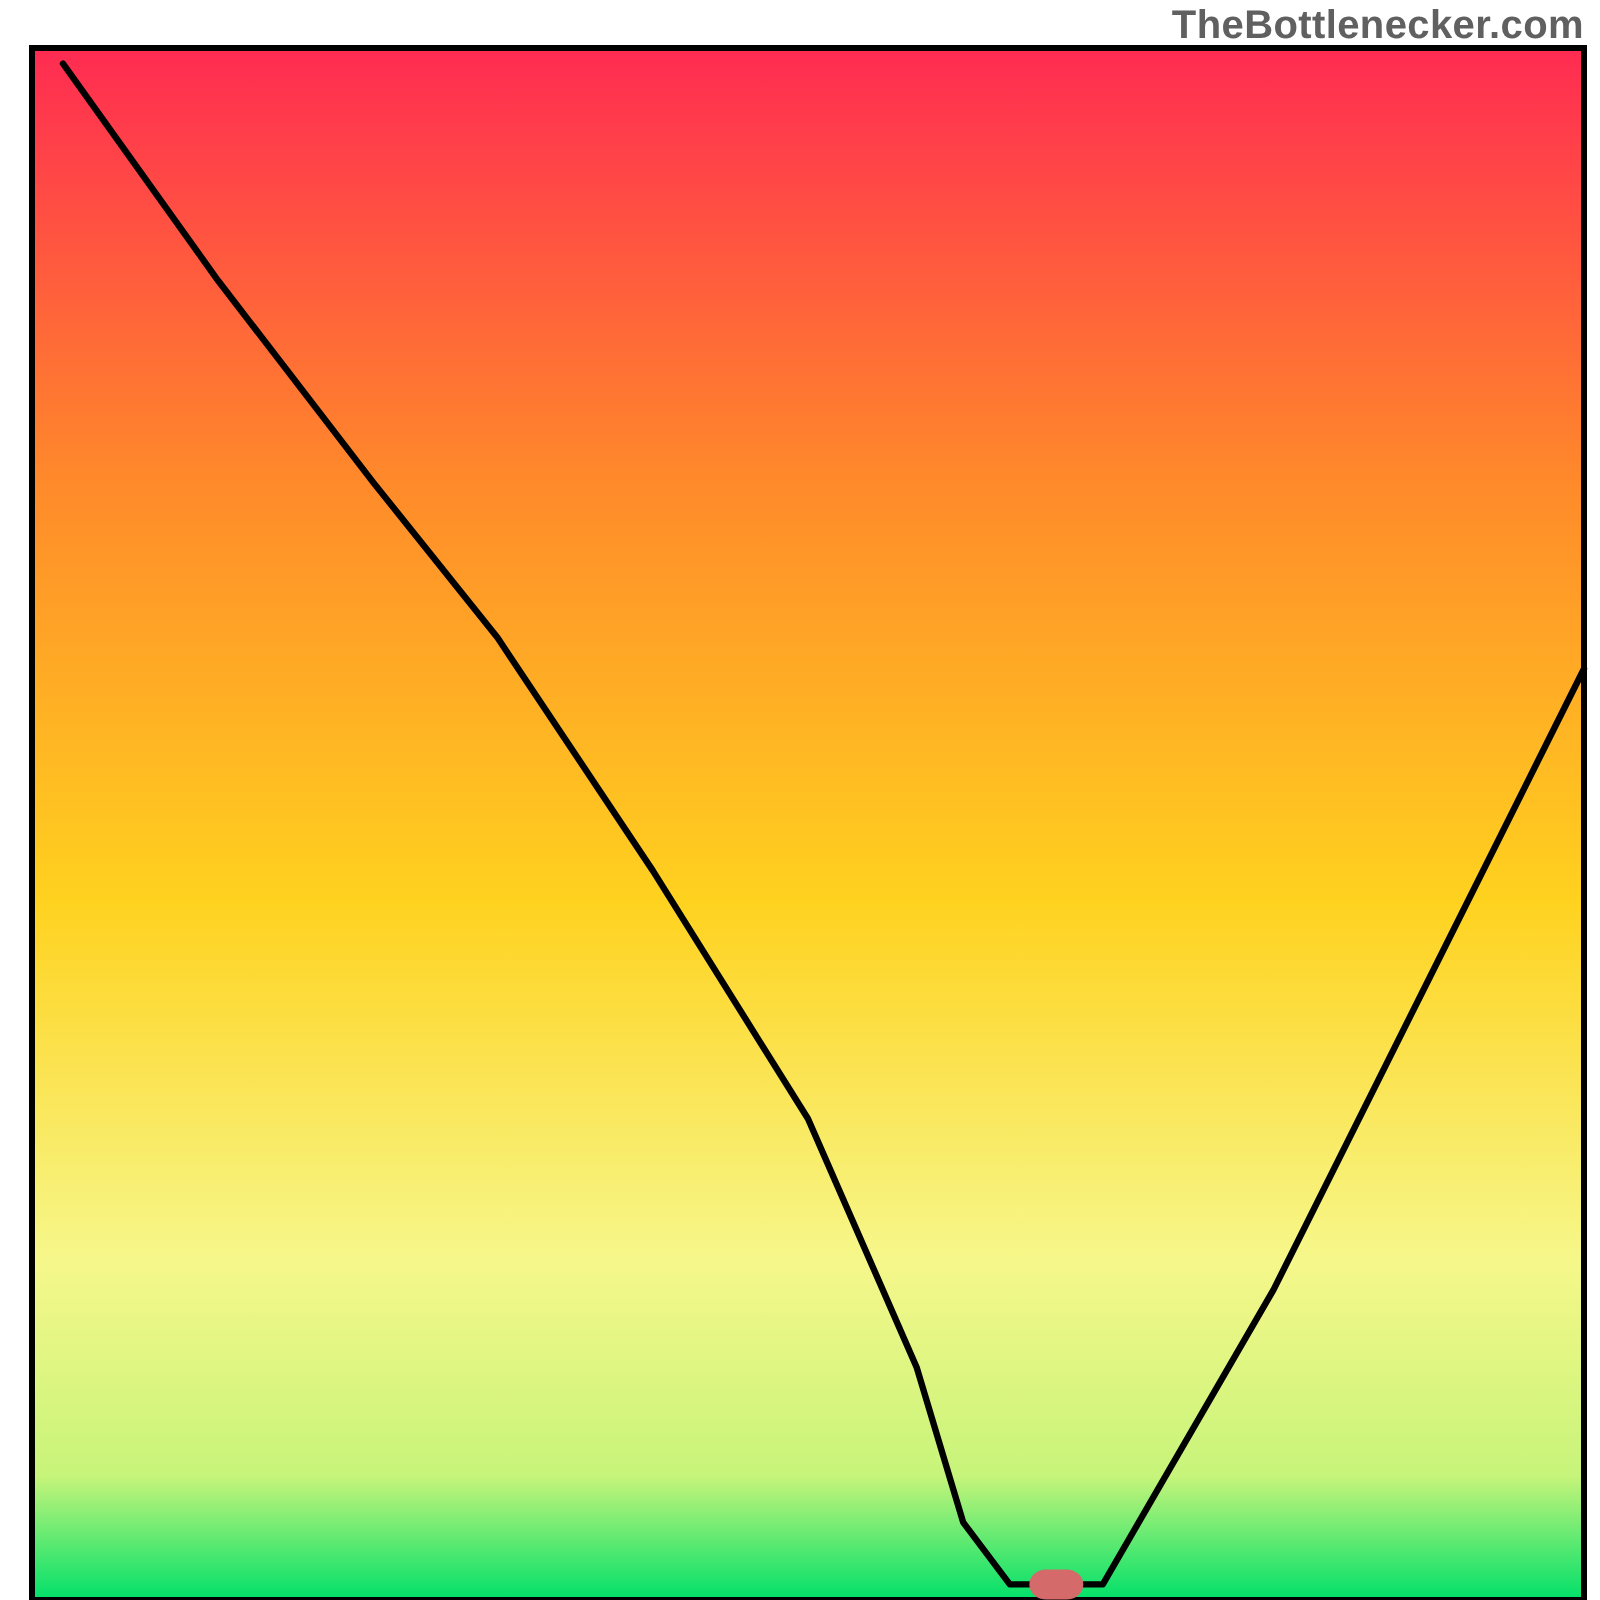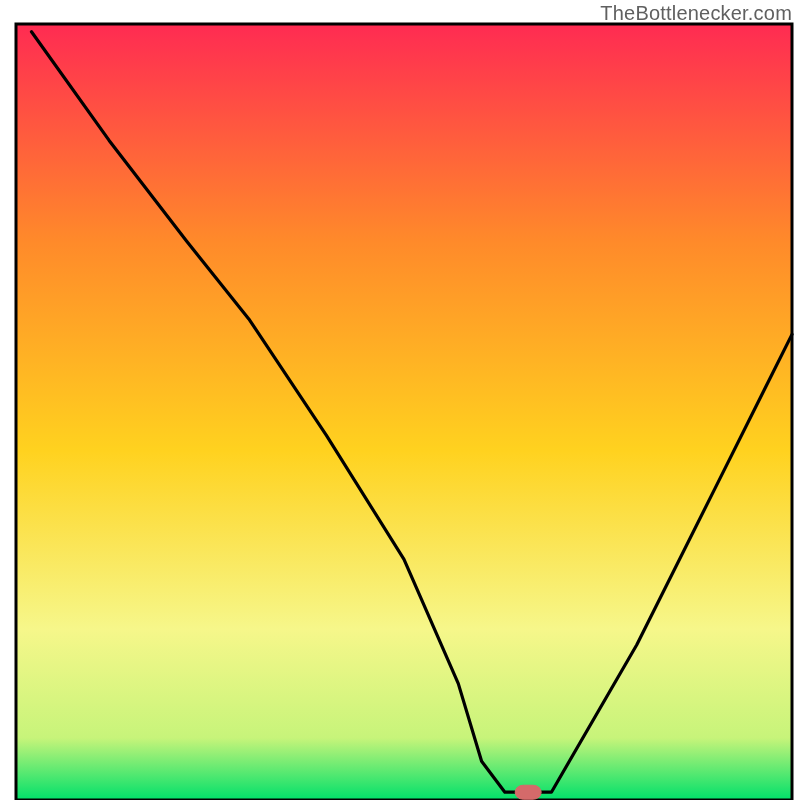--- a/index.html
+++ b/index.html
@@ -14,21 +14,21 @@
   .chart-wrap {
     position: relative;
     width: 800px;
     height: 800px;
   }
   .watermark {
     position: absolute;
     top: 2px;
     right: 8px;
     font-size: 20px;
-    font-weight: 400;
+    font-weight: 700;
     color: #606060;
     letter-spacing: 0.2px;
   }
   svg {
     display: block;
   }
 </style>
 </head>
 <body>
 

